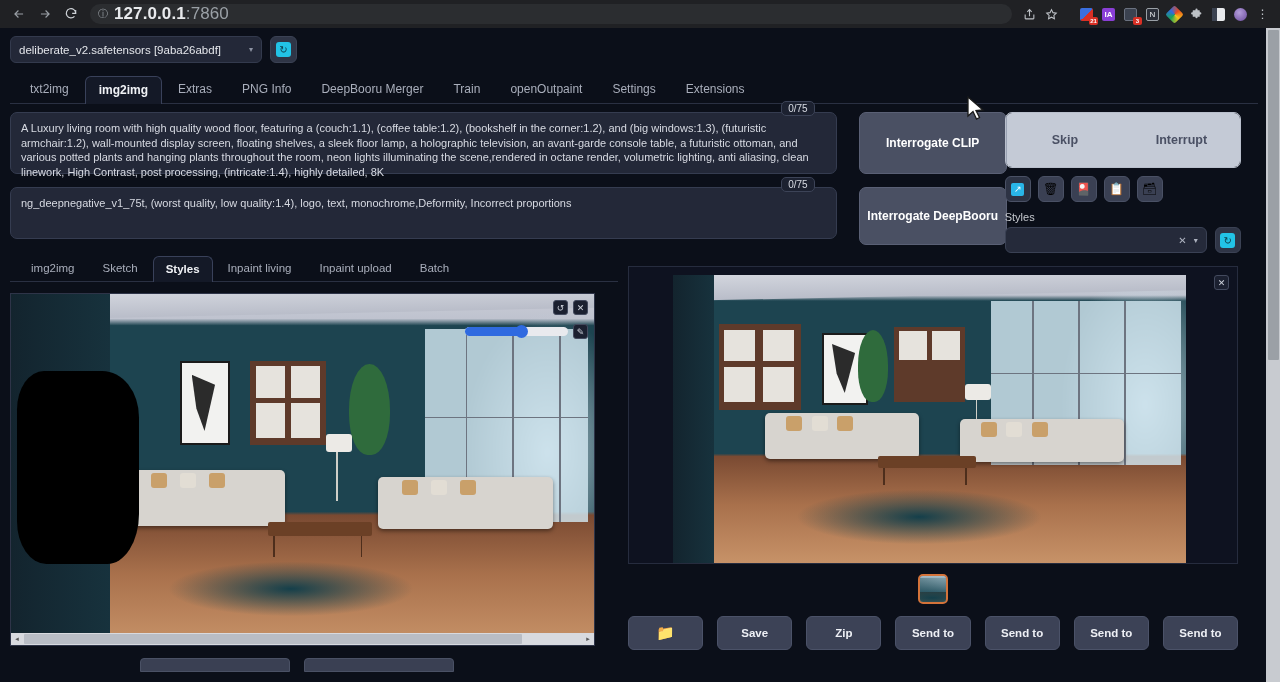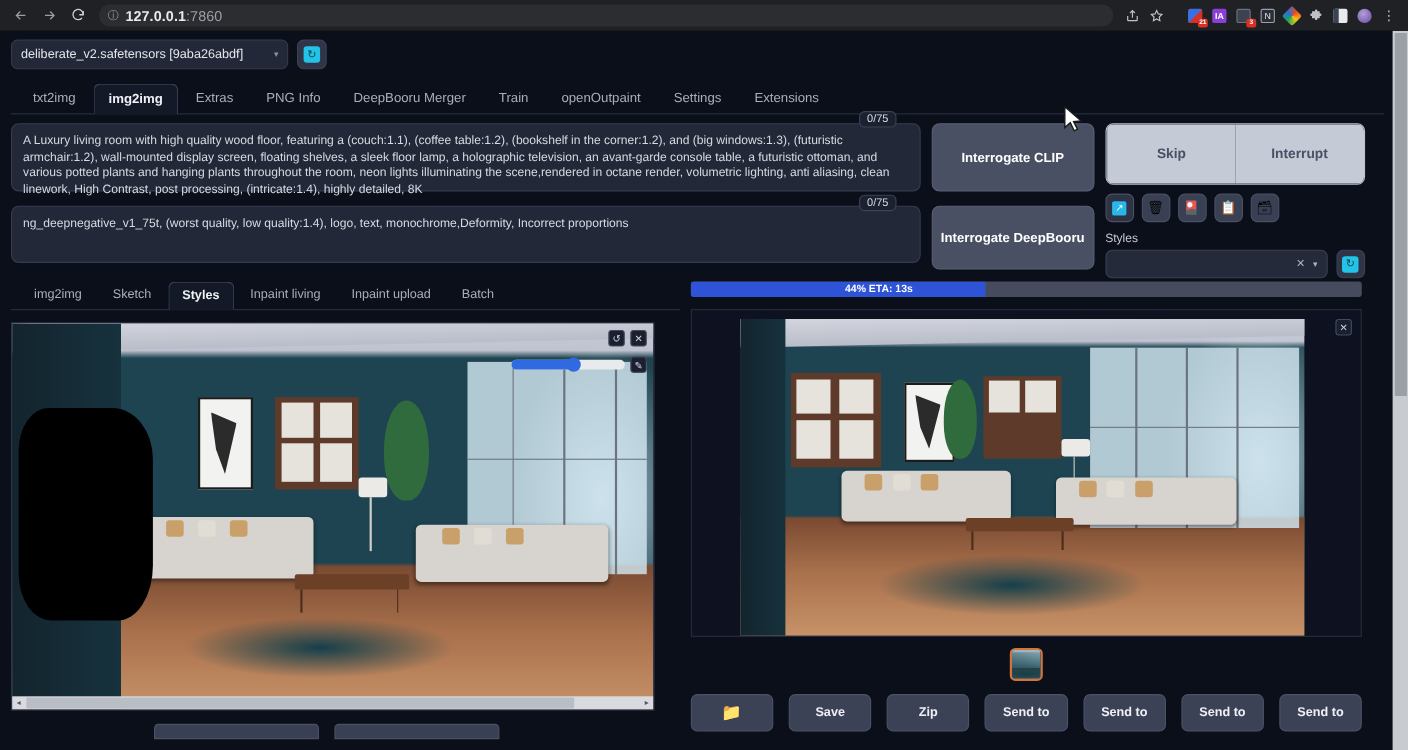--- a/index.html
+++ b/index.html
@@ -19,21 +19,21 @@
     width: 22px; height: 22px; display: flex; align-items: center; justify-content: center;
     color: #9aa0a6; font-size: 13px; border-radius: 50%; cursor: pointer;
   }
   .nav-btn svg { display:block; }
   #omnibox {
     flex: 1; height: 20px; background: #2b2d30; border-radius: 10px;
     display: flex; align-items: center; padding: 0 8px; gap: 6px;
     margin-left: 4px; margin-right: 6px; max-width: 1000px;
   }
   #omnibox .info-ico { color: #9aa0a6; font-size: 10px; }
-  #url-text { font-size: 13px; color: #e8eaed; letter-spacing: .1px; white-space: nowrap; }
+  #url-text { font-size: 17px; color: #e8eaed; letter-spacing: .1px; white-space: nowrap; }
   #url-text .dim { color: #9aa0a6; }
   .chrome-icons { display: flex; align-items: flex-start; gap: 7px; padding-right: 2px; }
   .cicon { width: 15px; height: 15px; position: relative; display:flex; align-items:center; justify-content:center;
            font-size: 10px; color:#bdc1c6; }
   .cicon .badge {
     position: absolute; bottom: -3px; right: -4px; background: #d93025; color: #fff;
     font-size: 6px; line-height: 8px; min-width: 9px; height: 8px; border-radius: 2px;
     text-align: center; padding: 0 1px; font-weight: bold;
   }
   .sq { width: 13px; height: 13px; border-radius: 2px; }
@@ -90,21 +90,21 @@
   #neg-prompt { margin-top: 13px; height: 52px; }
   .token-count {
     position: absolute; right: 22px; top: -11px; background: #1c2130;
     border: 1px solid #3c4357; border-radius: 5px; color: #d8dbe3;
     font-size: 10px; padding: 1px 6px; z-index: 3;
   }
   #neg-token { top: -10px; }
 
   
   #right-col { width: 412px; position: relative; }
-  #interrogate-stack { position: absolute; left: 0; top: 0; width: 148px; }
+  #interrogate-stack { position: absolute; left: 12px; top: 0; width: 148px; }
   .big-btn {
     background: #4a5063; border: 1px solid #5a6075; border-radius: 7px;
     color: #fff; font-size: 12px; font-weight: bold; text-align: center;
     display: flex; align-items: center; justify-content: center;
   }
   #btn-clip { height: 62px; }
   #btn-deepbooru { height: 58px; margin-top: 13px; line-height: 16px; }
 
   #gen-stack { position: absolute; left: 158px; top: 0; width: 236px; }
   #interrupt-skip {
@@ -486,24 +486,20 @@
           </div>
         </div>
 
         <div id="bottom-strips">
           <div class="strip"></div>
           <div class="strip"></div>
         </div>
       </div>
 
       <div id="right-pane">
-        <div id="progress-bar">
-          <div id="progress-fill" style="width: 44%;"></div>
-          <div id="progress-text">44% ETA: 13s</div>
-        </div>
 
         <div id="result-frame">
           <div id="result-close">✕</div>
           <div id="result-img">
             <div class="room-img">
               <div class="room-ceiling"></div>
               <div class="wall-left" style="width:8%"></div>
               <div class="frame" style="left:29%;top:20%;width:9%;height:25%"></div>
               <div style="position:absolute;left:31%;top:24%;width:4.5%;height:17%;background:#2b2b2b;clip-path:polygon(0 0,100% 18%,55% 100%,20% 60%)"></div>
               <div class="shelf" style="left:9%;top:17%;width:16%;height:30%"></div>

